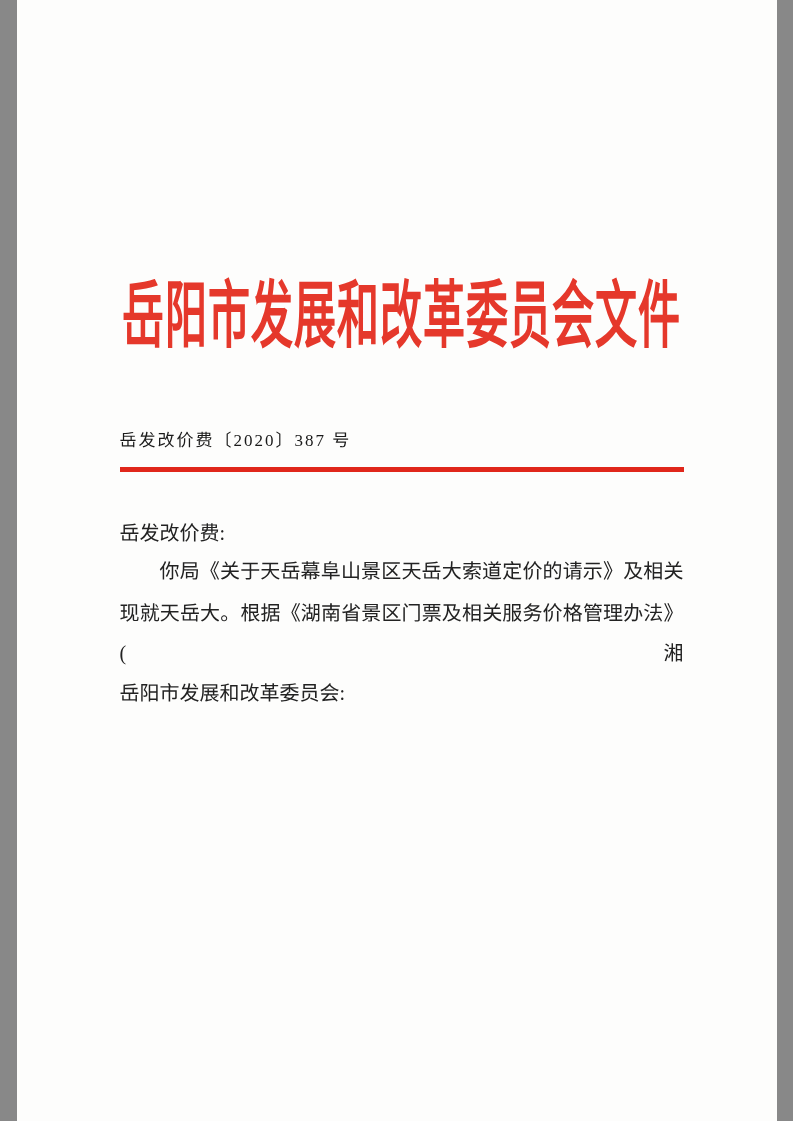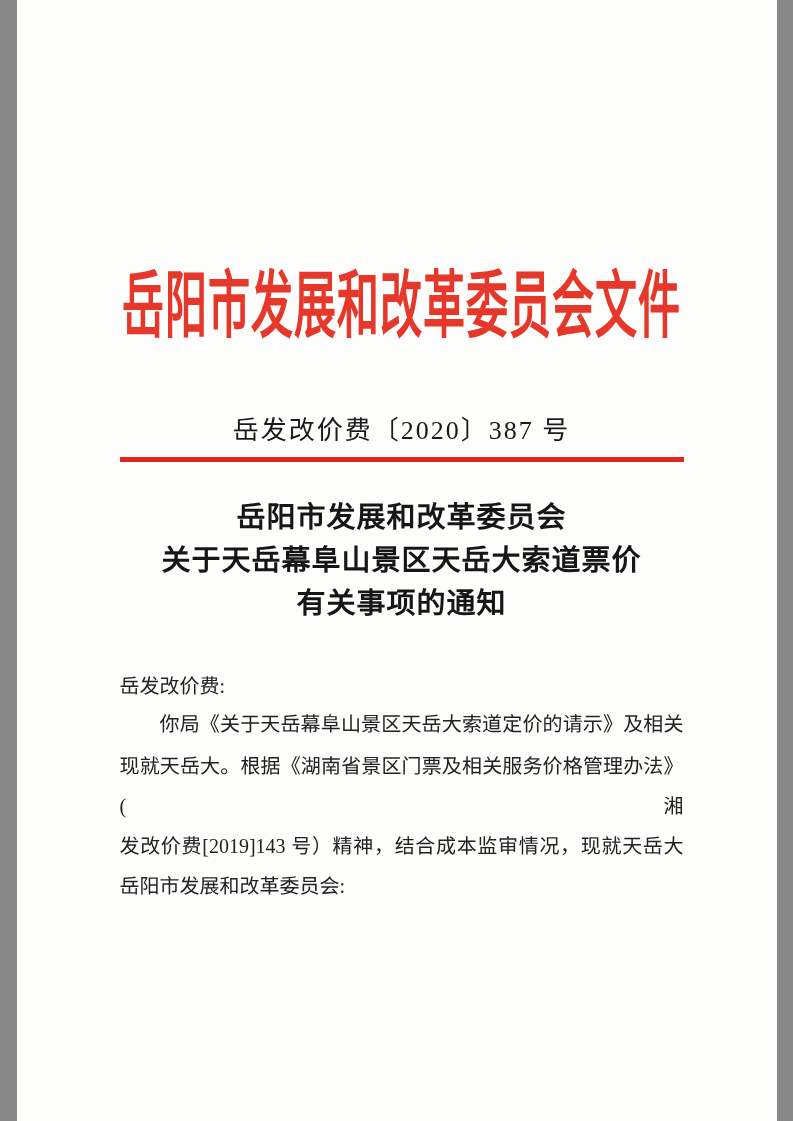--- a/index.html
+++ b/index.html
@@ -9,44 +9,44 @@
     --body-ink:#222222;
     --paper:#fdfdfc;
   }
   *{margin:0;padding:0;box-sizing:border-box;}
   html,body{background:#888;}
   .page{
     width:760px;height:1121px;
     background:var(--paper);
     margin:0 auto;
     font-family:"Liberation Serif","DejaVu Serif",serif;
-    padding:0 93px 0 103px;
+    padding:10px 93px 0 103px;
     overflow:hidden;
     position:relative;
   }
   .letterhead{
     margin-top:262px;
     height:88px;
     line-height:88px;
     text-align:center;
     color:var(--red-text);
     font-size:42px;
     font-weight:bold;
     letter-spacing:1px;
     transform:scaleY(1.75);
     transform-origin:center center;
     white-space:nowrap;
   }
   .doc-number{
     margin-top:66px;
     height:30px;
     line-height:30px;
-    text-align:center;
+    text-align:left;
     color:#1a1a1a;
-    font-size:26px;
+    font-size:17px;
     letter-spacing:2px;
     white-space:nowrap;
   }
   .red-rule{
     margin-top:11px;
     height:5px;
     width:100%;
     background:var(--red-rule);
   }
   .doc-title{
@@ -79,27 +79,21 @@
 <body>
 
 <div class="page">
 
   <div class="letterhead">岳阳市发展和改革委员会文件</div>
 
   <div class="doc-number">岳发改价费〔2020〕387 号</div>
 
   <div class="red-rule"></div>
 
-  <div class="doc-title">
-    <div class="title-line">岳阳市发展和改革委员会</div>
-    <div class="title-line">关于天岳幕阜山景区天岳大索道票价</div>
-    <div class="title-line">有关事项的通知</div>
-  </div>
 
   <div class="doc-body">
     <div class="line">岳发改价费:</div>
     <div class="line indent fill">你局《关于天岳幕阜山景区天岳大索道定价的请示》及相关</div>
     <div class="line fill">现就天岳大。根据《湖南省景区门票及相关服务价格管理办法》(湘</div>
-    <div class="line fill">发改价费[2019]143 号）精神，结合成本监审情况，现就天岳大</div>
     <div class="line">岳阳市发展和改革委员会:</div>
   </div>
 
 </div>
 
 </body></html>

